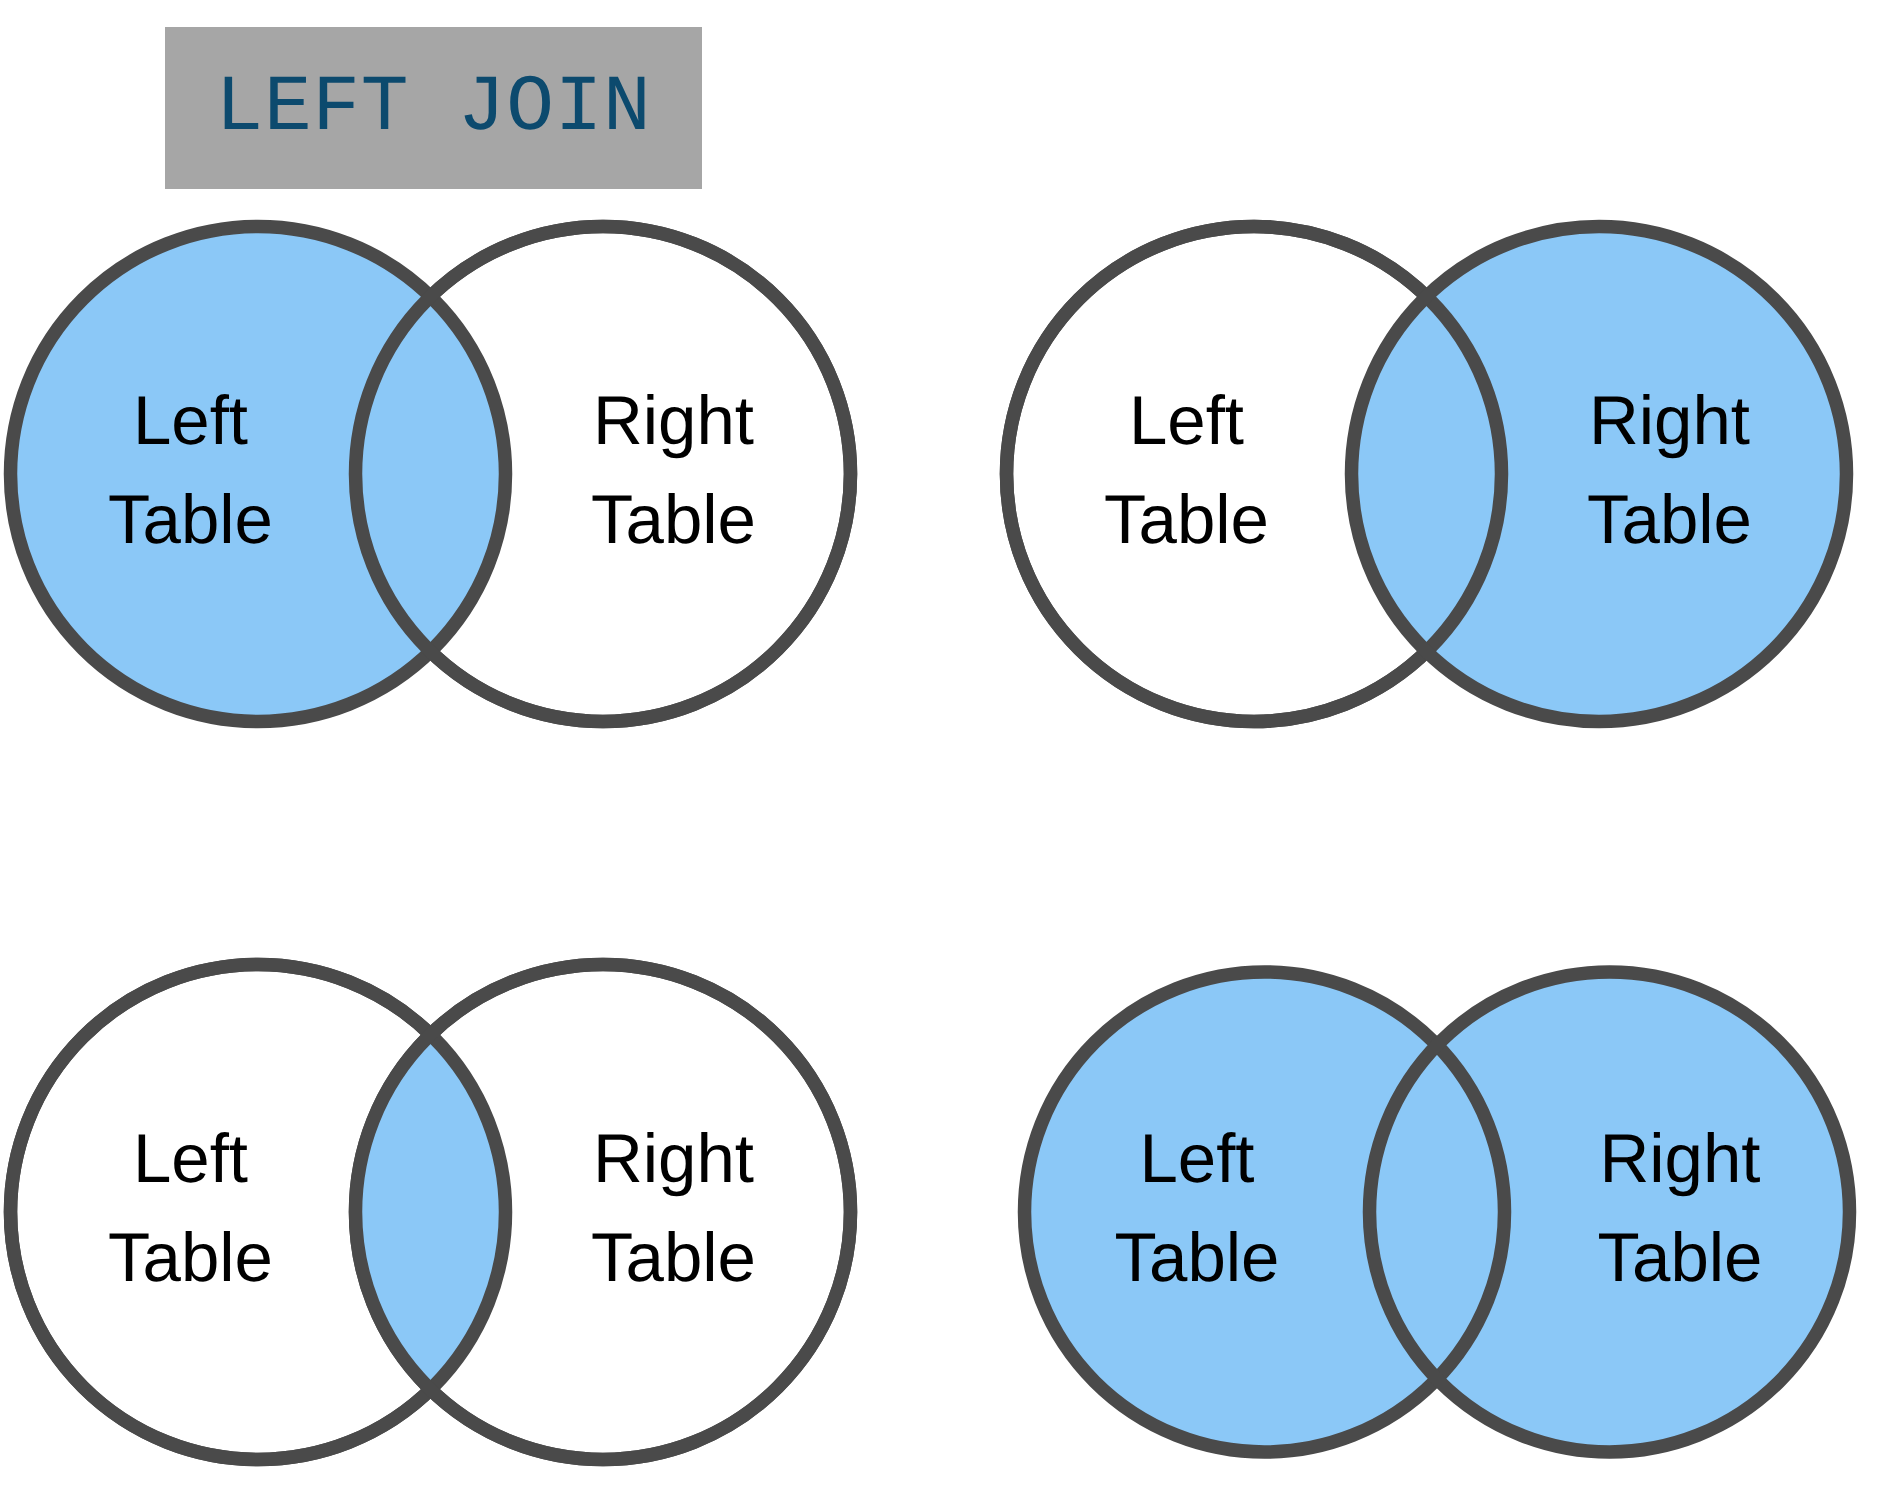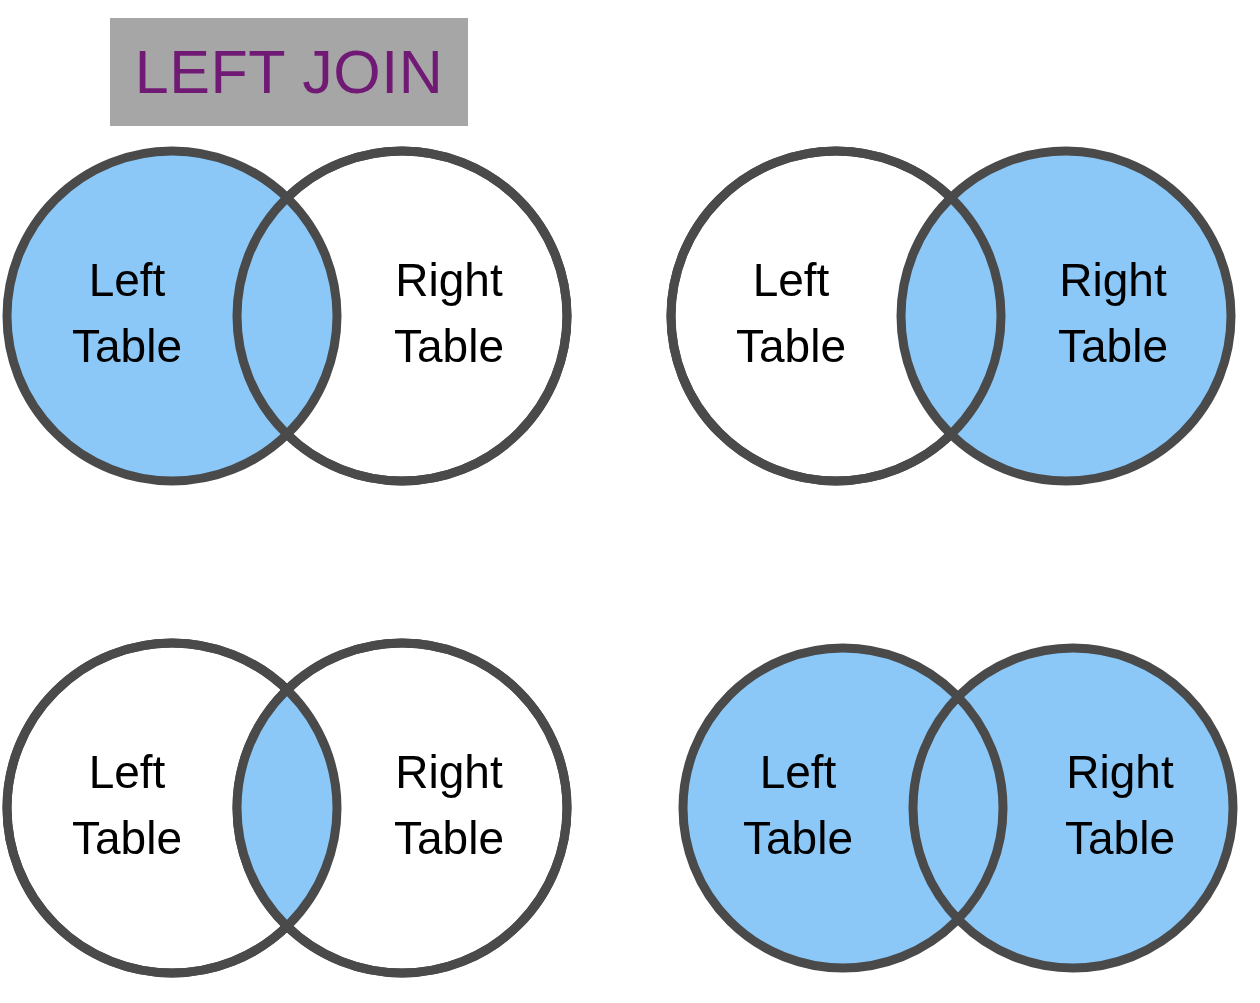--- a/index.html
+++ b/index.html
@@ -25,30 +25,30 @@
     height: 501px;
   }
   .q-tl { left: 0px;   top: 0px;   }
   .q-tr { left: 630px; top: 0px;   }
   .q-bl { left: 0px;   top: 501px; }
   .q-br { left: 630px; top: 501px; }
 
   .title-bar {
     position: absolute;
     background: #a6a6a6;
-    color: #701a75;
+    color: #0c4a6e;
     display: flex;
     align-items: center;
     justify-content: center;
-    font-size: 61px;
+    font-size: 53px;
     font-weight: 400;
     letter-spacing: 0.5px;
     line-height: 1;
     white-space: nowrap;
-    font-family: Liberation Sans, sans-serif;
+    font-family: Liberation Mono, monospace;
   }
   .tb-tl { left: 110px; top: 18px;  width: 358px; height: 108px; }
 
   .venn {
     position: absolute;
     display: block;
   }
   .venn-tl { left: 2px;   top: 136px; }
   .venn-tr { left: 666px; top: 136px; }
   .venn-bl { left: 2px;   top: 628px; }

